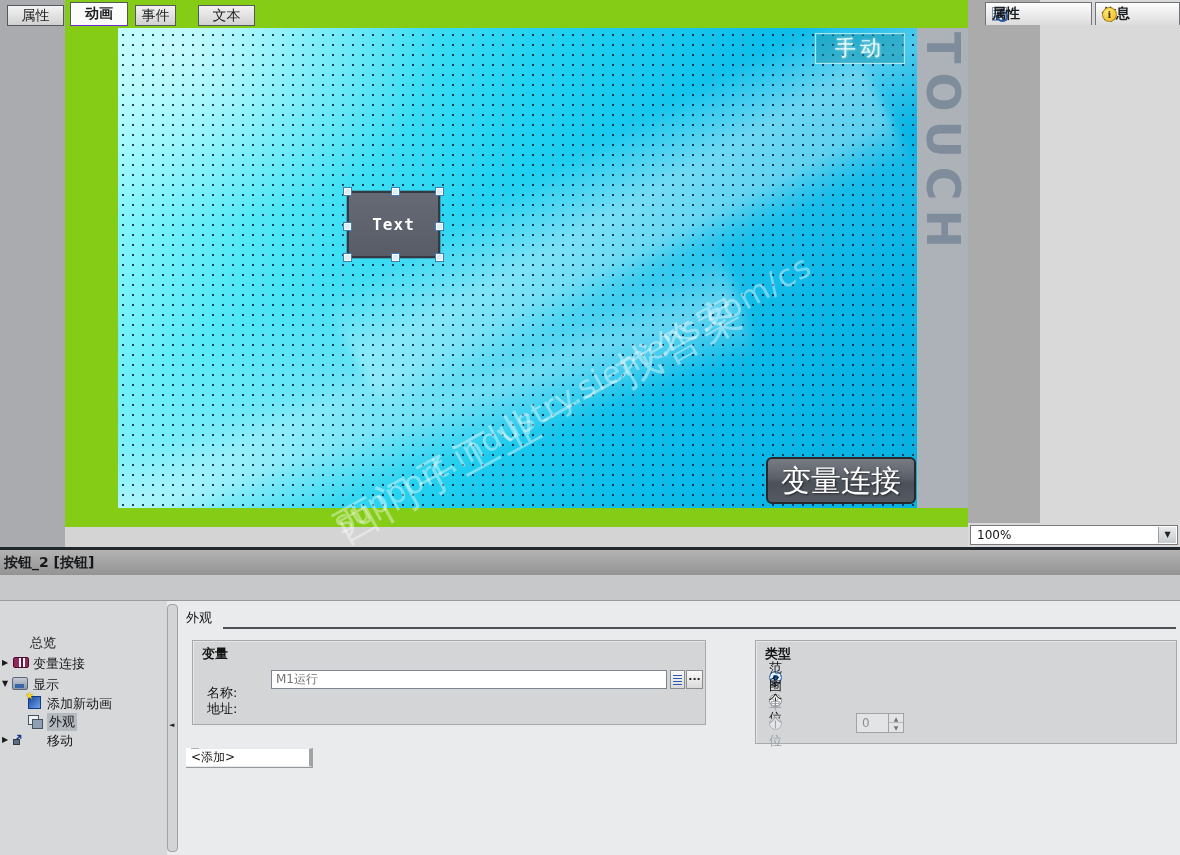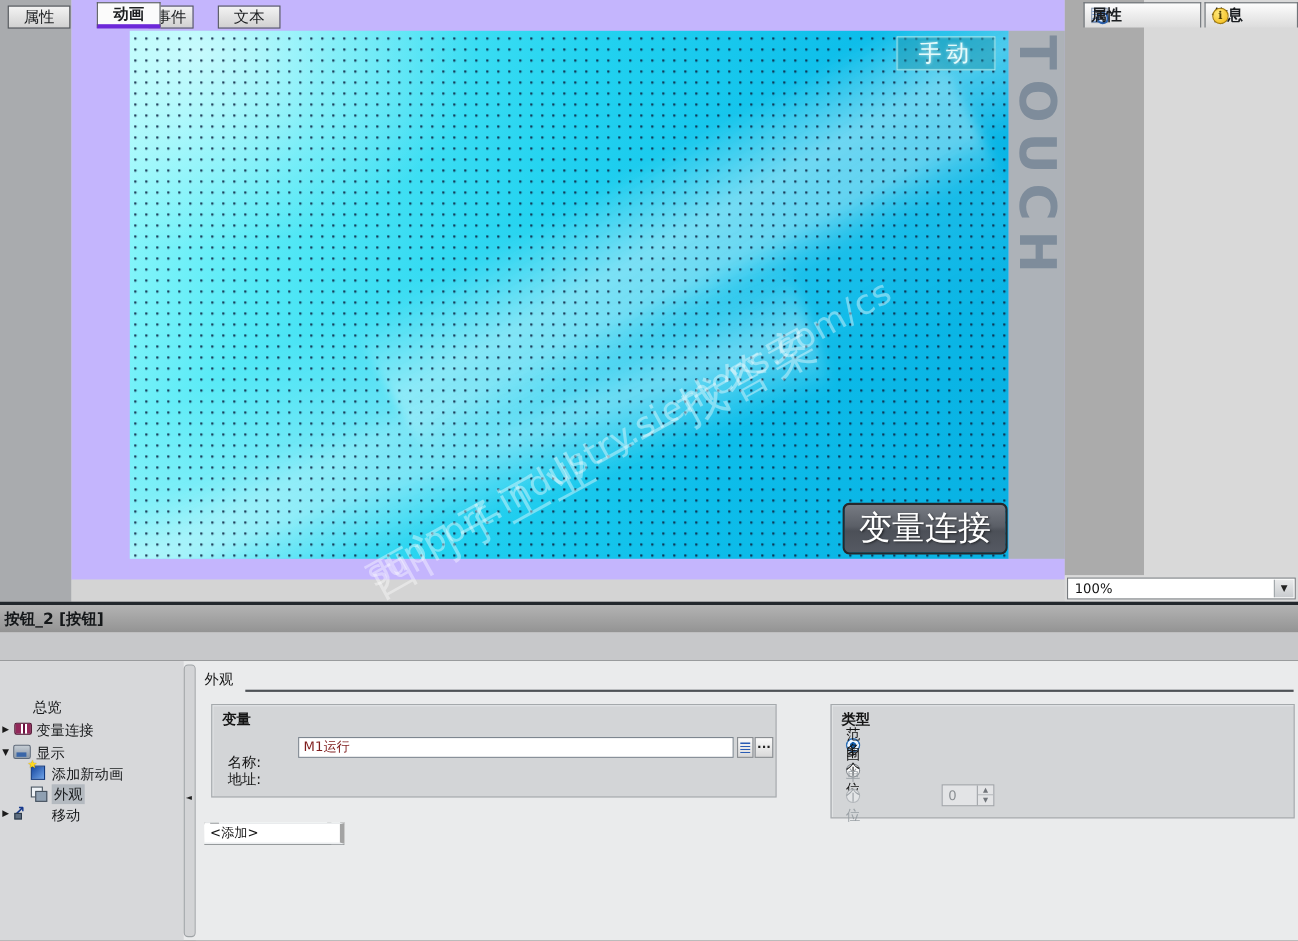--- a/index.html
+++ b/index.html
@@ -3,21 +3,21 @@
 <meta charset="utf-8">
 <style>
   html,body{margin:0;padding:0;background:#888;}
   #root{position:relative;width:1180px;height:855px;overflow:hidden;
         font-family:"DejaVu Sans","Liberation Sans",sans-serif;background:#d9d9d9;
         -webkit-font-smoothing:antialiased;}
   #root *{position:absolute;box-sizing:border-box;}
 
   
   .left-strip{left:0;top:0;width:65px;height:547px;background:#a9abae;}
-  .canvas-area{left:65px;top:0;width:903px;height:527px;background:#c4b5fd;}
+  .canvas-area{left:65px;top:0;width:903px;height:527px;background:#84cc16;}
   .right-strip1{left:968px;top:0;width:72px;height:523px;background:#ababab;}
   .right-strip2{left:1040px;top:0;width:140px;height:523px;background:#d9d9d9;}
   .bottom-band{left:65px;top:527px;width:903px;height:20px;background:#d4d4d4;}
   .combo-row{left:968px;top:523px;width:212px;height:24px;background:#dadada;}
 
   .hmi-screen{left:53px;top:28px;width:799px;height:480px;overflow:hidden;
     background:
       radial-gradient(ellipse 420px 300px at 8% 4%, rgba(255,255,255,0.55), rgba(255,255,255,0) 60%),
       linear-gradient(108deg,#9bfbfc 0%,#55e9f6 20%,#22d2f0 45%,#0dbdea 70%,#08b0e2 100%);}
   .wave{pointer-events:none;}
@@ -82,21 +82,21 @@
   .icon-info-i::after{content:"";position:absolute;right:0;bottom:0;border-style:solid;border-width:5px 5px 0 0;border-color:#1c4fa0 transparent transparent transparent;}
   .badge{position:relative;width:15px;height:15px;border-radius:50%;border:1px solid #a27c10;
       background:radial-gradient(circle at 35% 30%,#ffe87a,#f2b913);color:#4c3a00;
       font-family:"DejaVu Serif","Liberation Serif",serif;font-weight:bold;font-size:10px;
       text-align:center;line-height:13px;font-style:normal;}
 
   .tab-strip{left:0;top:575px;width:1180px;height:26px;background:#c7c8ca;border-bottom:1px solid #999b9d;}
   .ntab{top:5px;height:21px;background:linear-gradient(#f3f3f3,#d1d1d1);border:1px solid #54585c;
       font-size:14px;color:#1c1e20;display:flex;align-items:center;justify-content:center;}
   .ntab-0{left:7px;width:57px;} .ntab-2{left:135px;width:41px;} .ntab-3{left:198px;width:57px;}
-  .ntab-active{left:88px;width:58px;top:2px;height:24px;background:#fbfbfb;font-weight:bold;z-index:2;border-bottom:4px solid #6d28d9;}
+  .ntab-active{left:70px;width:58px;top:2px;height:24px;background:#fbfbfb;font-weight:bold;z-index:2;border-bottom:1px solid #6d28d9;}
 
   .main{left:0;top:601px;width:1180px;height:254px;background:#eaebec;}
   .tree{left:0;top:0;width:167px;height:254px;background:#d7d8da;}
   .titem{left:0;width:167px;height:18px;font-size:13px;color:#17191b;}
   .texp{font-size:8px;color:#1a1a1a;top:4px;left:2px;}
   .tlabel{top:1px;white-space:nowrap;}
   .tlabel.sel{background:#b4bac0;padding:0 2px;}
 
   .ic-tag{left:13px;top:3px;width:16px;height:11px;border-radius:2px;
       background:linear-gradient(90deg,#93285a 0 5px,#fff 5px 7px,#6e1040 7px 9px,#fff 9px 11px,#93285a 11px 16px);
@@ -119,21 +119,21 @@
   .heading{left:8px;top:8px;font-size:13px;color:#141414;}
   .rule{left:45px;top:26px;width:953px;height:2px;background:#4e5256;}
 
   .gbox{background:#d3d5d7;border:1px solid #a5a9ac;box-shadow:inset 1px 1px 0 #e5e7e9;}
   .tag-box{left:14px;top:39px;width:514px;height:85px;}
   .type-box{left:577px;top:39px;width:422px;height:104px;}
   .gtitle{left:9px;top:4px;font-size:13px;font-weight:bold;color:#141414;}
   .flabel{font-size:13px;color:#141414;}
   .lname{left:14px;top:31px;margin-top:12px;} .laddr{left:14px;top:59px;}
   .name-input{left:78px;top:29px;width:396px;height:19px;background:#fff;border:1px solid #7d868f;
-      font-size:12px;color:#7f1d1d;padding:1px 4px;line-height:15px;}
+      font-size:12px;color:#737373;padding:1px 4px;line-height:15px;}
   .btn-list{left:477px;top:29px;width:15px;height:19px;background:linear-gradient(#fafafa,#d9d9d9);border:1px solid #8a8e92;}
   .btn-list-glyph{left:2px;top:4px;width:9px;height:10px;background:repeating-linear-gradient(#2a5cb4 0 1px,transparent 1px 3px);}
   .btn-browse{left:493px;top:29px;width:17px;height:19px;background:linear-gradient(#fafafa,#d9d9d9);border:1px solid #8a8e92;
       font-size:11px;font-weight:bold;color:#222;text-align:center;line-height:12px;}
 
   .r-row{left:13px;height:16px;display:flex;align-items:center;gap:7px;position:absolute;}
   .rr1{top:28px;} .rr2{top:51px;} .rr3{top:74px;}
   .rad{position:relative;width:13px;height:13px;border-radius:50%;flex:none;}
   .rad-on{border:1px solid #2e6eb4;background:radial-gradient(circle,#1462b4 0 2.6px,#eaf4ff 3px 5px,#7db0e0 5.2px);}
   .rad-off{border:1px solid #888d92;background:#fdfdfd;}
@@ -175,20 +175,31 @@
 
   <div class="canvas-area">
     <div class="hmi-screen">
       <div class="wave w1"></div>
       <div class="wave w2"></div>
       <div class="wave w3"></div>
       <div class="dots"></div>
 
       <div class="manual-btn">手动</div>
 
+      <div class="sel-btn">
+        <span class="sel-label">Text</span>
+        <span class="handle h-nw"></span>
+        <span class="handle h-n"></span>
+        <span class="handle h-ne"></span>
+        <span class="handle h-w"></span>
+        <span class="handle h-e"></span>
+        <span class="handle h-sw"></span>
+        <span class="handle h-s"></span>
+        <span class="handle h-se"></span>
+      </div>
 
       <div class="home-btn">变量连接</div>
     </div>
 
     <div class="touch-strip">
       <div class="touch-label">TOUCH</div>
     </div>
   </div>
 
   <div class="right-strip1"></div>

